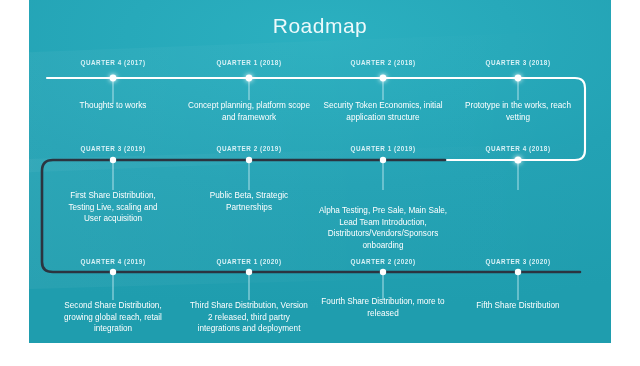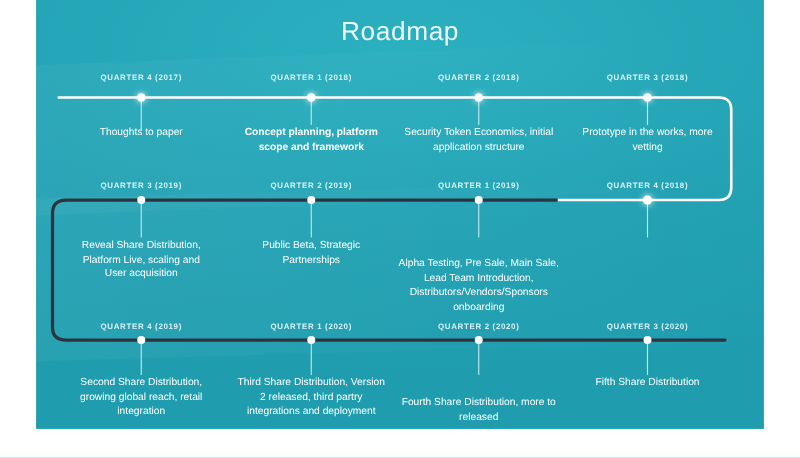--- a/index.html
+++ b/index.html
@@ -113,40 +113,40 @@
       <circle cx="220" cy="272" r="3.2" fill="#ffffff"></circle>
       <circle cx="354" cy="272" r="3.2" fill="#ffffff"></circle>
       <circle cx="489" cy="272" r="3.2" fill="#ffffff"></circle>
     </svg>
 
     <div class="qlabel" style="left:84px;top:59px;">QUARTER 4 (2017)</div>
     <div class="qlabel" style="left:220px;top:59px;">QUARTER 1 (2018)</div>
     <div class="qlabel" style="left:354px;top:59px;">QUARTER 2 (2018)</div>
     <div class="qlabel" style="left:489px;top:59px;">QUARTER 3 (2018)</div>
 
-    <div class="desc" style="left:84px;top:100px;width:120px;">Thoughts to paper</div>
-    <div class="desc" style="left:220px;top:100px;width:128px;font-weight:bold;">Concept planning, platform scope and framework</div>
+    <div class="desc" style="left:84px;top:100px;width:120px;">Thoughts to works</div>
+    <div class="desc" style="left:220px;top:100px;width:128px;">Concept planning, platform scope and framework</div>
     <div class="desc" style="left:354px;top:100px;width:126px;">Security Token Economics, initial application structure</div>
-    <div class="desc" style="left:489px;top:100px;width:122px;">Prototype in the works, more vetting</div>
+    <div class="desc" style="left:489px;top:100px;width:122px;">Prototype in the works, reach vetting</div>
 
     <div class="qlabel" style="left:84px;top:145px;">QUARTER 3 (2019)</div>
     <div class="qlabel" style="left:220px;top:145px;">QUARTER 2 (2019)</div>
     <div class="qlabel" style="left:354px;top:145px;">QUARTER 1 (2019)</div>
     <div class="qlabel" style="left:489px;top:145px;">QUARTER 4 (2018)</div>
 
-    <div class="desc" style="left:84px;top:190px;width:104px;">Reveal Share Distribution, Platform Live, scaling and User acquisition</div>
+    <div class="desc" style="left:84px;top:190px;width:104px;">First Share Distribution, Testing Live, scaling and User acquisition</div>
     <div class="desc" style="left:220px;top:190px;width:122px;">Public Beta, Strategic Partnerships</div>
     <div class="desc" style="left:354px;top:205px;width:144px;">Alpha Testing, Pre Sale, Main Sale, Lead Team Introduction, Distributors/Vendors/Sponsors onboarding</div>
 
     <div class="qlabel" style="left:84px;top:258px;">QUARTER 4 (2019)</div>
     <div class="qlabel" style="left:220px;top:258px;">QUARTER 1 (2020)</div>
     <div class="qlabel" style="left:354px;top:258px;">QUARTER 2 (2020)</div>
     <div class="qlabel" style="left:489px;top:258px;">QUARTER 3 (2020)</div>
 
     <div class="desc" style="left:84px;top:300px;width:126px;">Second Share Distribution, growing global reach, retail integration</div>
     <div class="desc" style="left:220px;top:300px;width:120px;">Third Share Distribution, Version 2 released, third partry integrations and deployment</div>
-    <div class="desc" style="left:354px;top:316px;width:124px;text-align:center;">Fourth Share Distribution, more to released</div>
+    <div class="desc" style="left:354px;top:296px;width:124px;text-align:center;">Fourth Share Distribution, more to released</div>
     <div class="desc" style="left:489px;top:300px;width:124px;">Fifth Share Distribution</div>
 
   </div>
 
   <div class="title">Roadmap</div>
 </div>
 
 </body></html>

